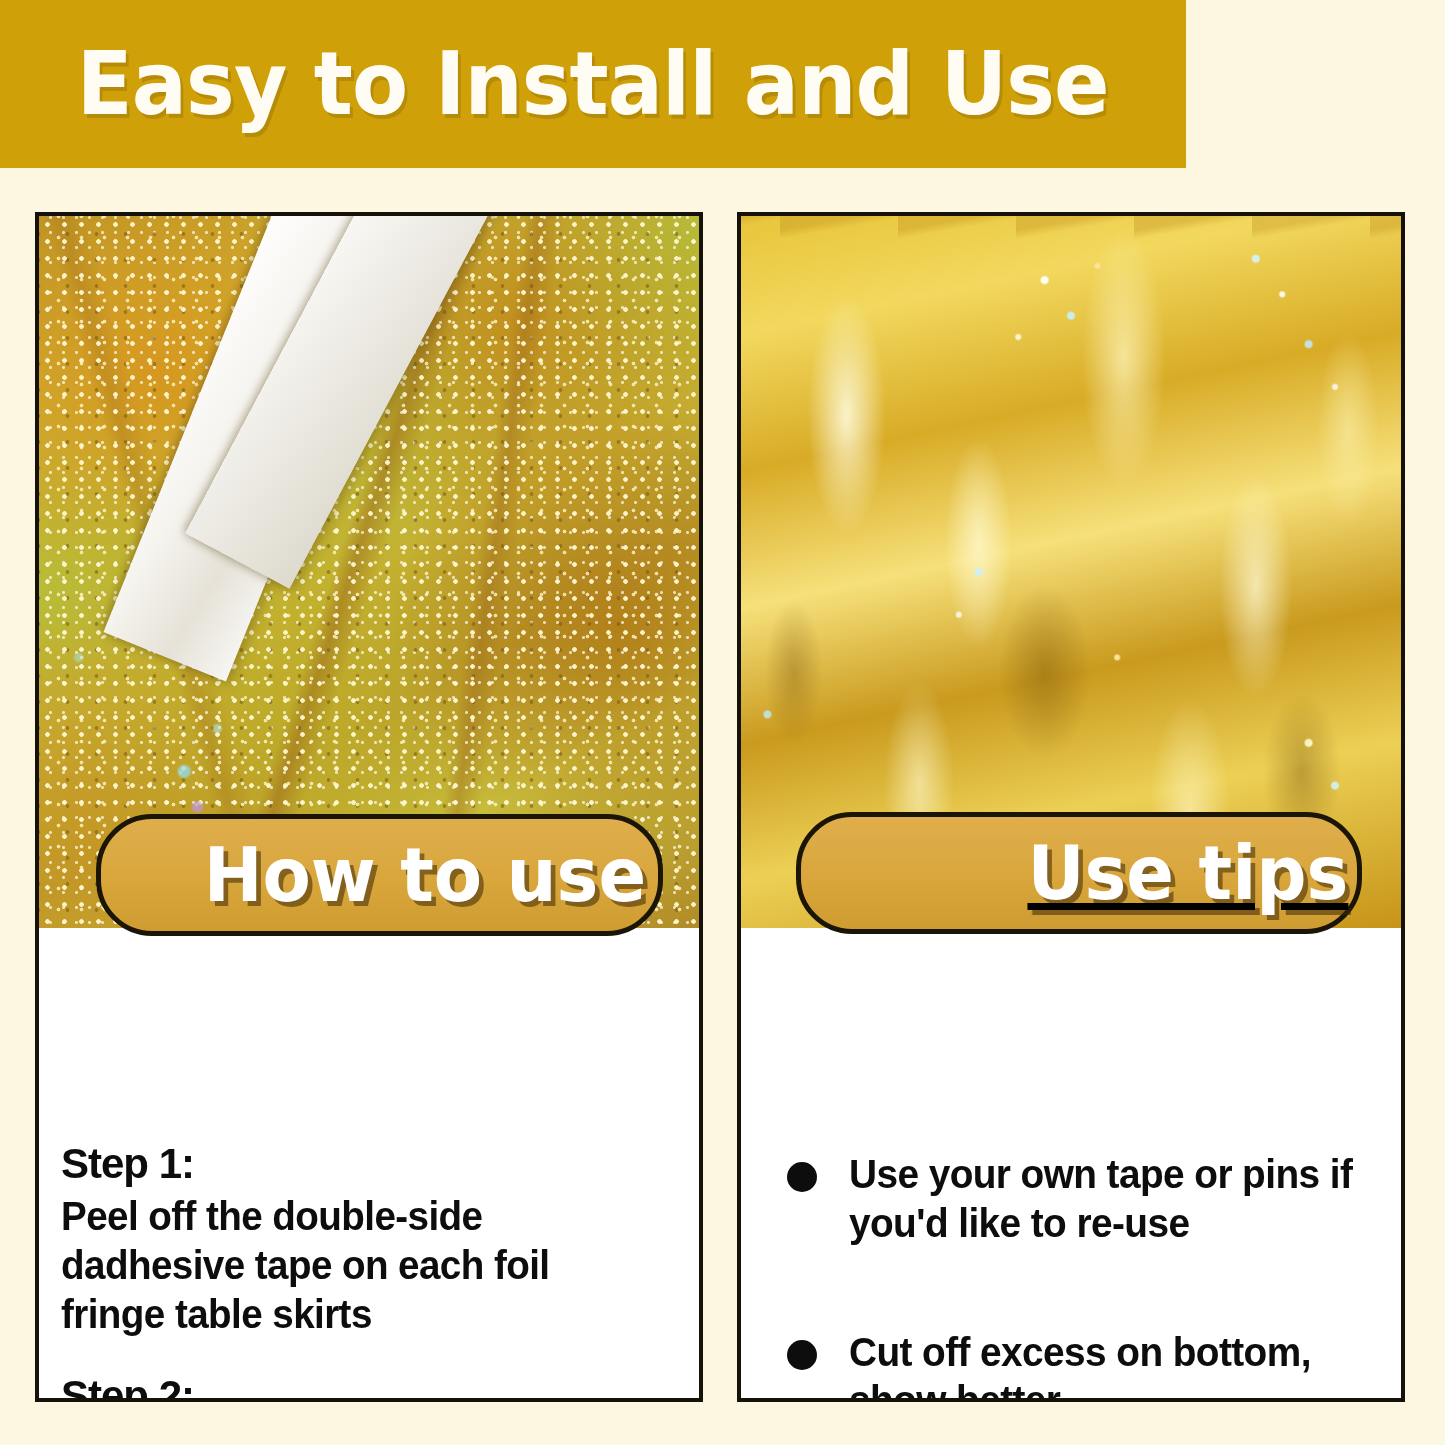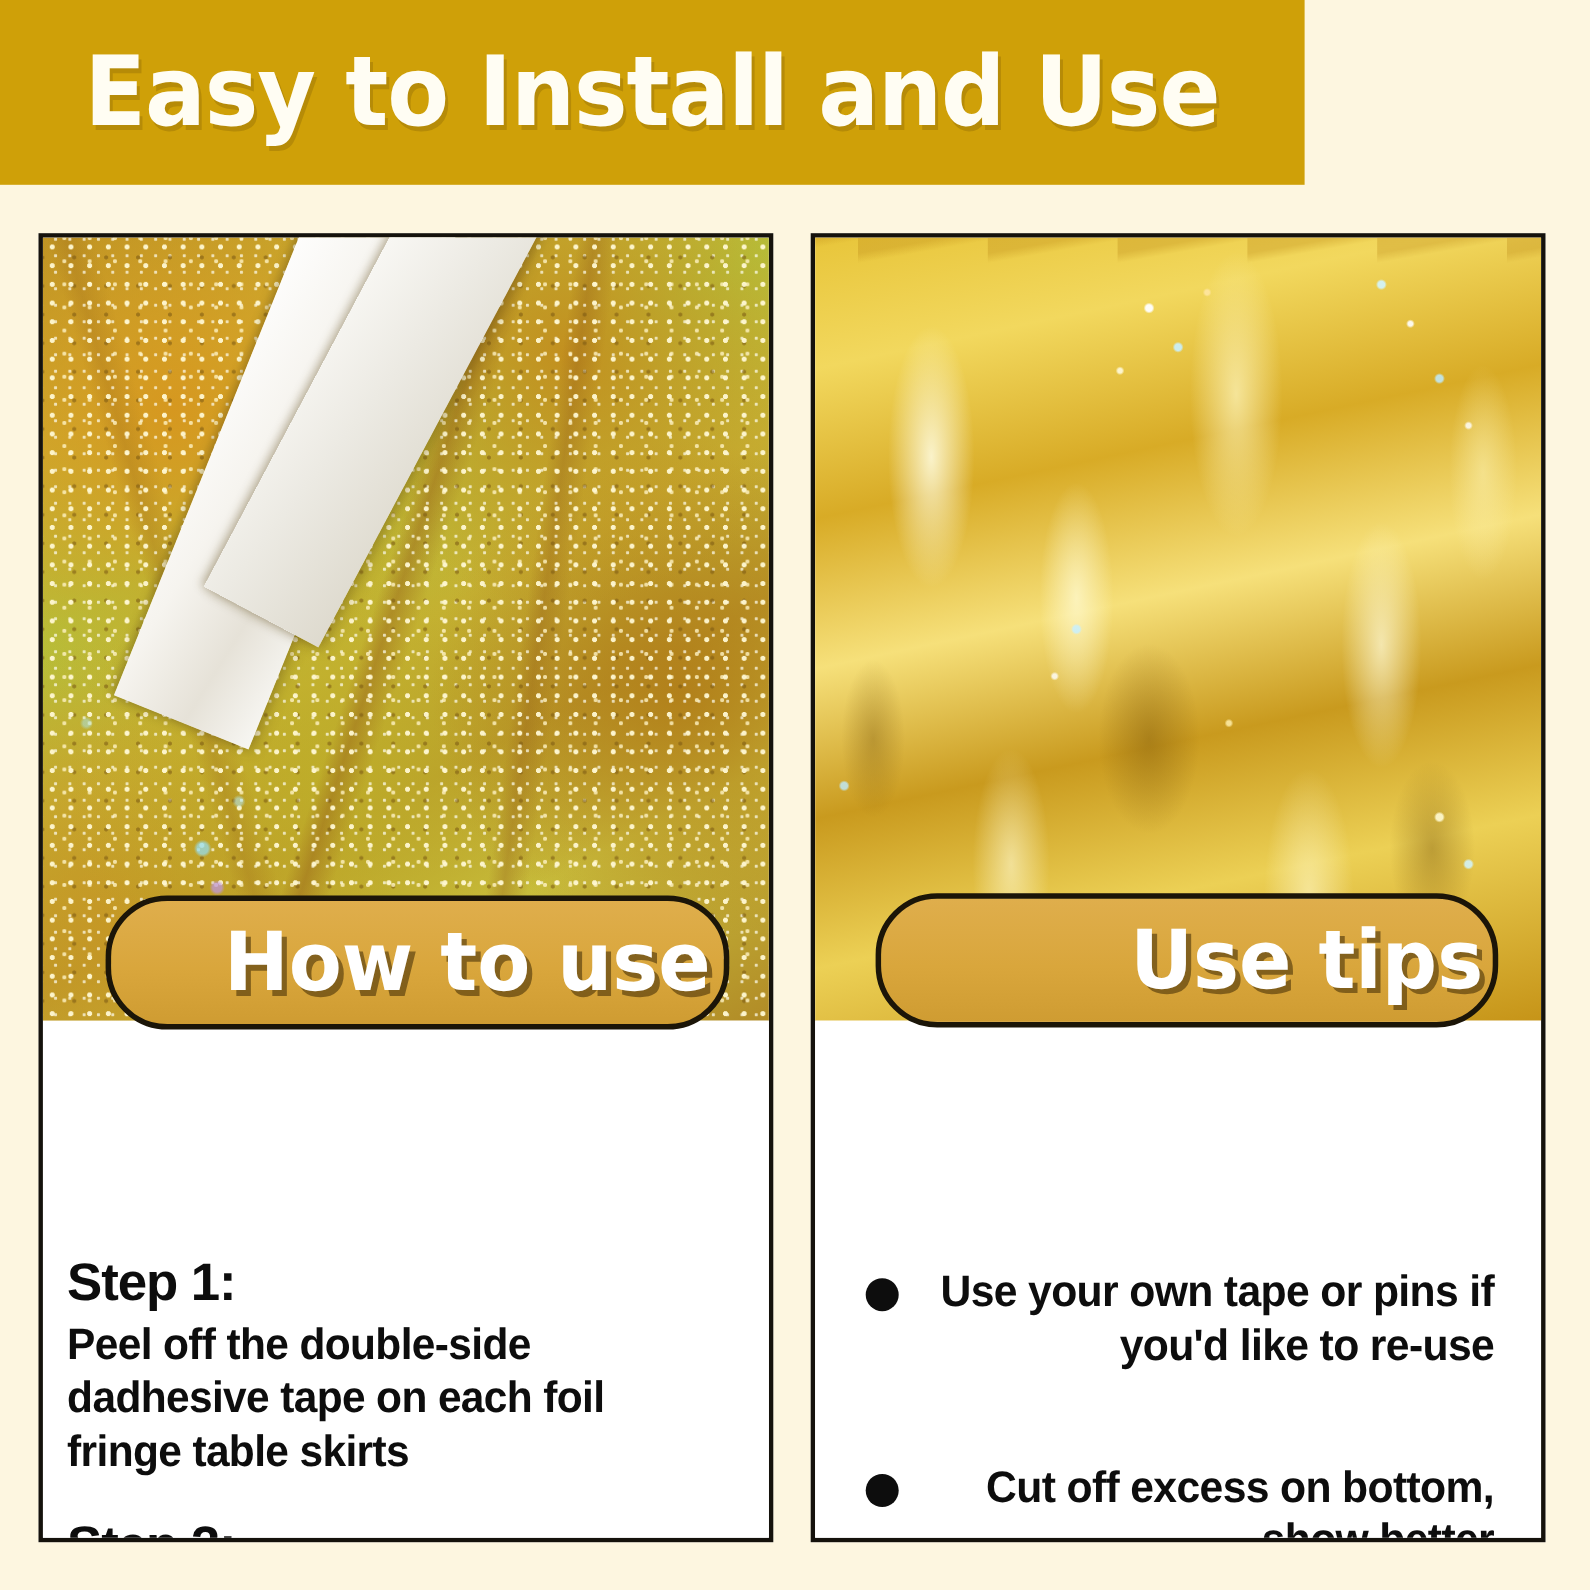--- a/index.html
+++ b/index.html
@@ -206,21 +206,21 @@
     height: 112px;
     border: 5px solid #1b1508;
     border-radius: 56px;
     background: linear-gradient(180deg, #dfae4c 0%, #d9a63c 55%, #cf9c32 100%);
     display: flex;
     align-items: center;
     justify-content: flex-end;
     z-index: 6;
   }
   .badge.left-badge  { left: 57px; top: 598px; width: 557px; }
-  .badge.right-badge { left: 55px; top: 596px; width: 556px; }
+  .badge.right-badge { left: 55px; top: 596px; width: 556px; text-decoration: underline; }
   .badge-text {
     font-family: "DejaVu Sans", sans-serif;
     font-weight: bold;
     font-size: 74px;
     line-height: 1;
     color: #ffffff;
     transform: scaleX(0.95);
     text-shadow: 5px 5px 0 rgba(60,40,4,0.55);
     white-space: nowrap;
   }
@@ -231,21 +231,21 @@
     left: 0;
     top: 0;
     width: 100%;
     padding: 0 22px 0 22px;
     box-sizing: border-box;
   }
   .step-block { margin-top: 0; }
   .step-title {
     font-family: "Liberation Sans", sans-serif;
     font-weight: bold;
-    font-size: 48px;
+    font-size: 42px;
     line-height: 1.05;
     color: #0d0d0d;
     letter-spacing: -1px;
     margin: 0 0 6px 0;
   }
   .step-body {
     font-family: "Liberation Sans", sans-serif;
     font-weight: bold;
     font-size: 40px;
     line-height: 1.22;
@@ -260,22 +260,21 @@
     position: absolute;
     left: 0;
     top: 0;
     width: 100%;
     padding: 0 26px 0 46px;
     box-sizing: border-box;
   }
   .tip {
     display: flex;
     align-items: flex-start;
-    gap: 0;
-    text-align: right;
+    gap: 32px;
   }
   .tip-bullet {
     flex: 0 0 auto;
     width: 30px;
     height: 30px;
     border-radius: 50%;
     background: #0d0d0d;
     margin-top: 12px;
   }
   .tip-text {

